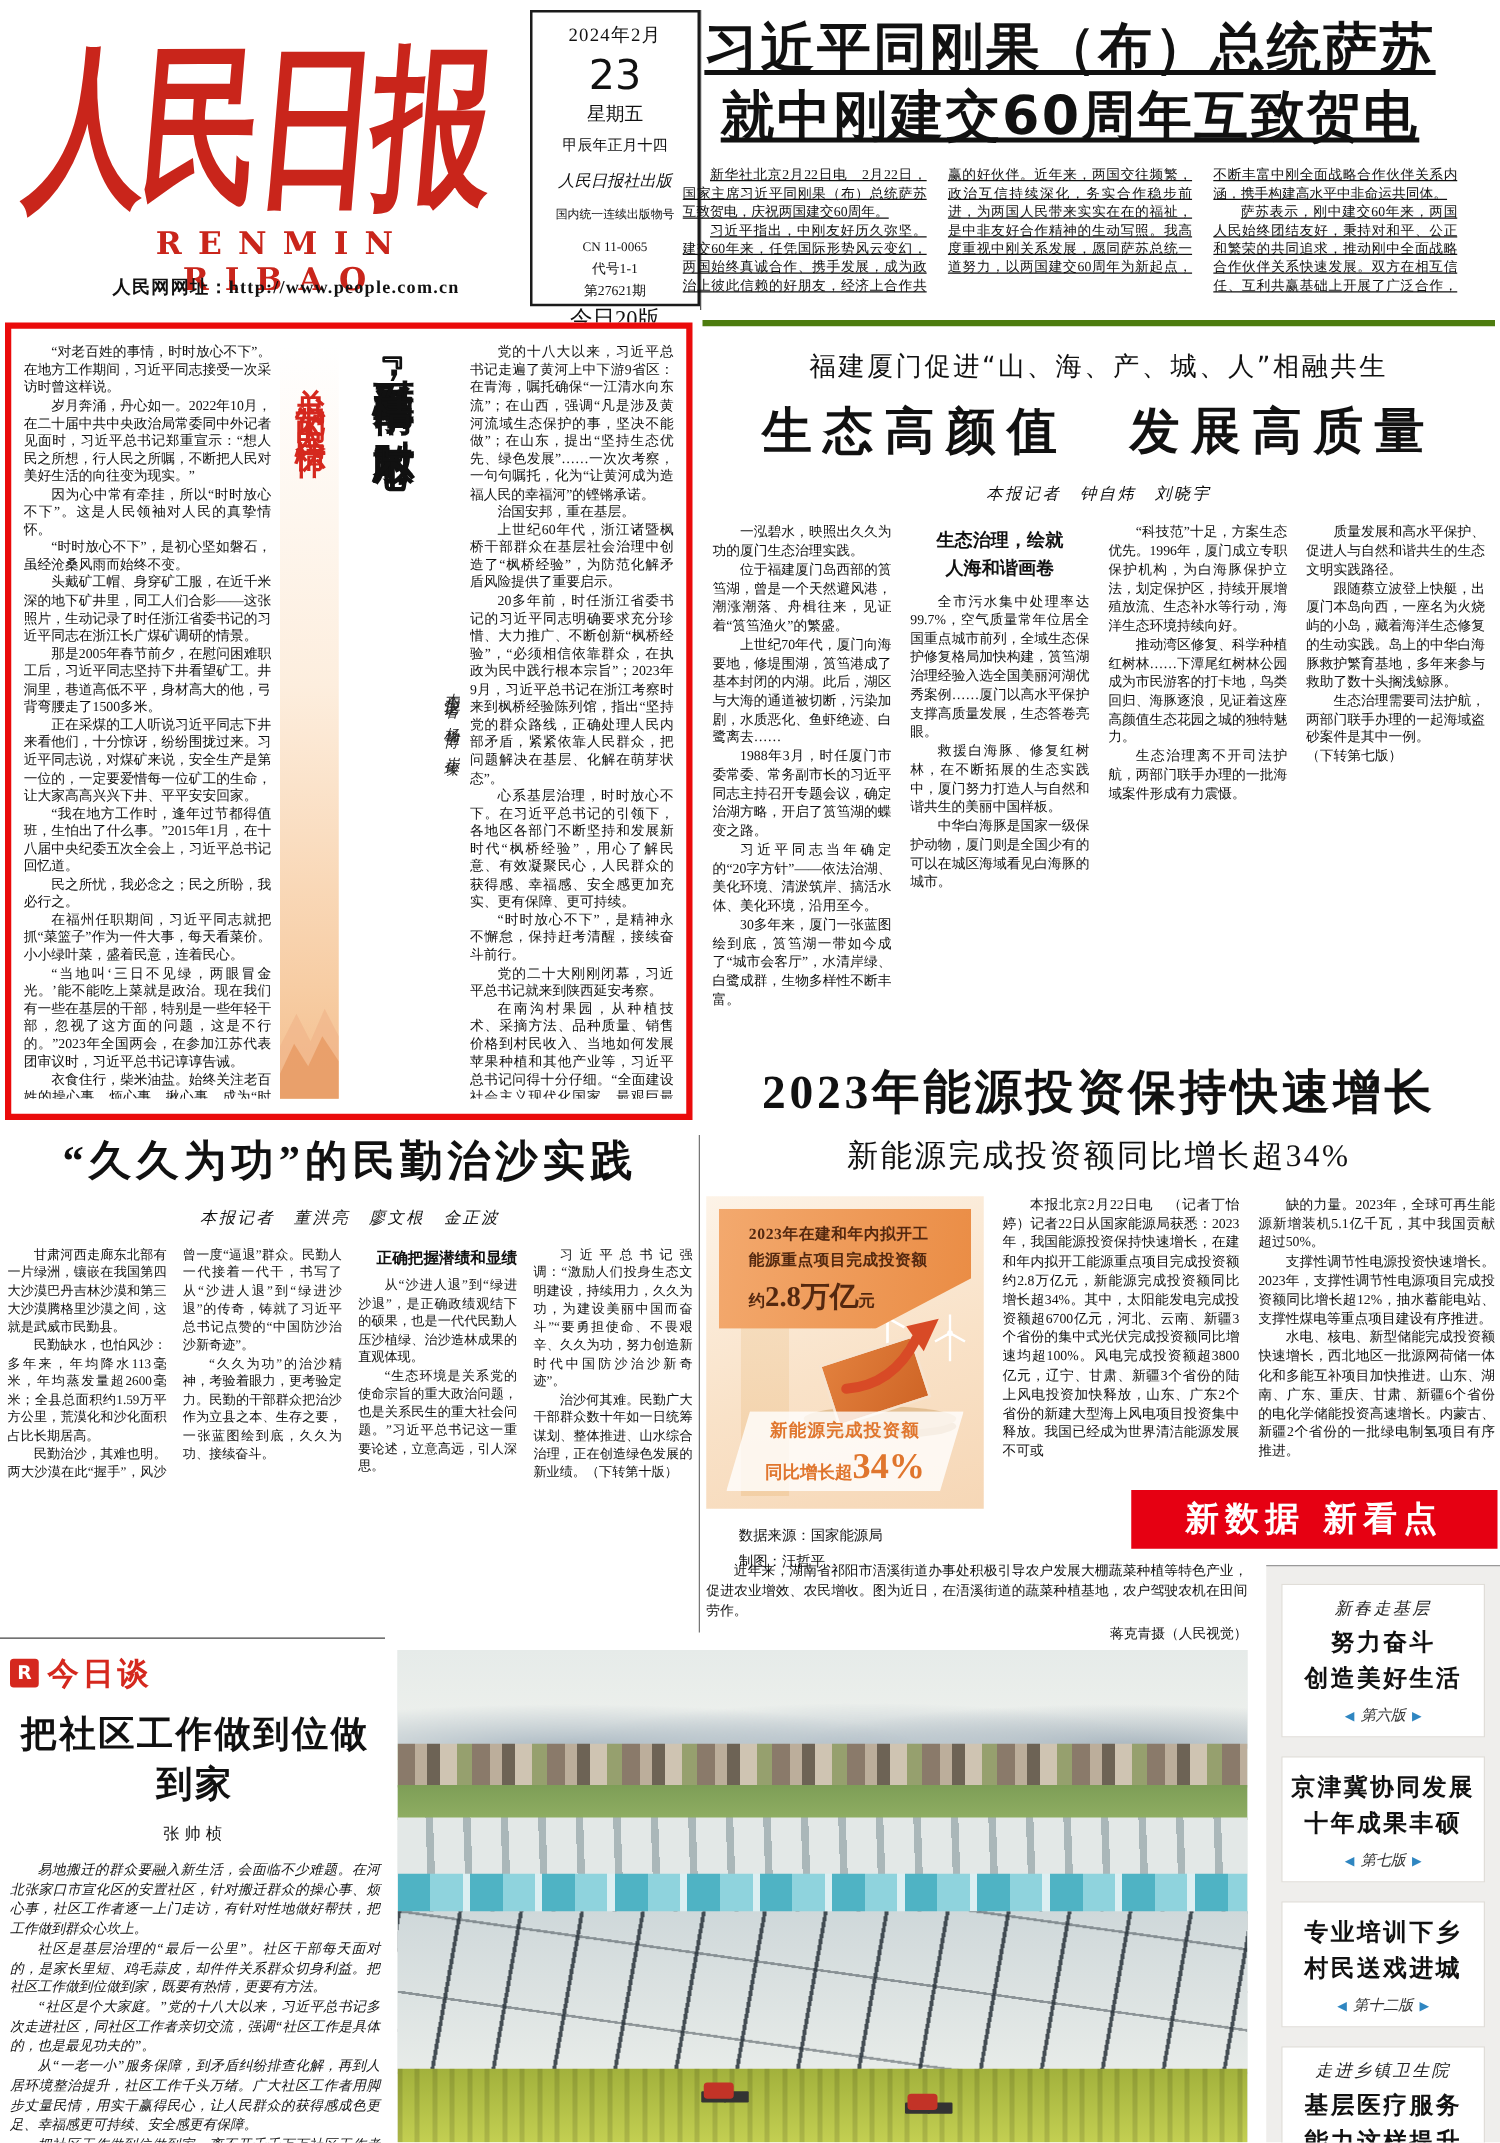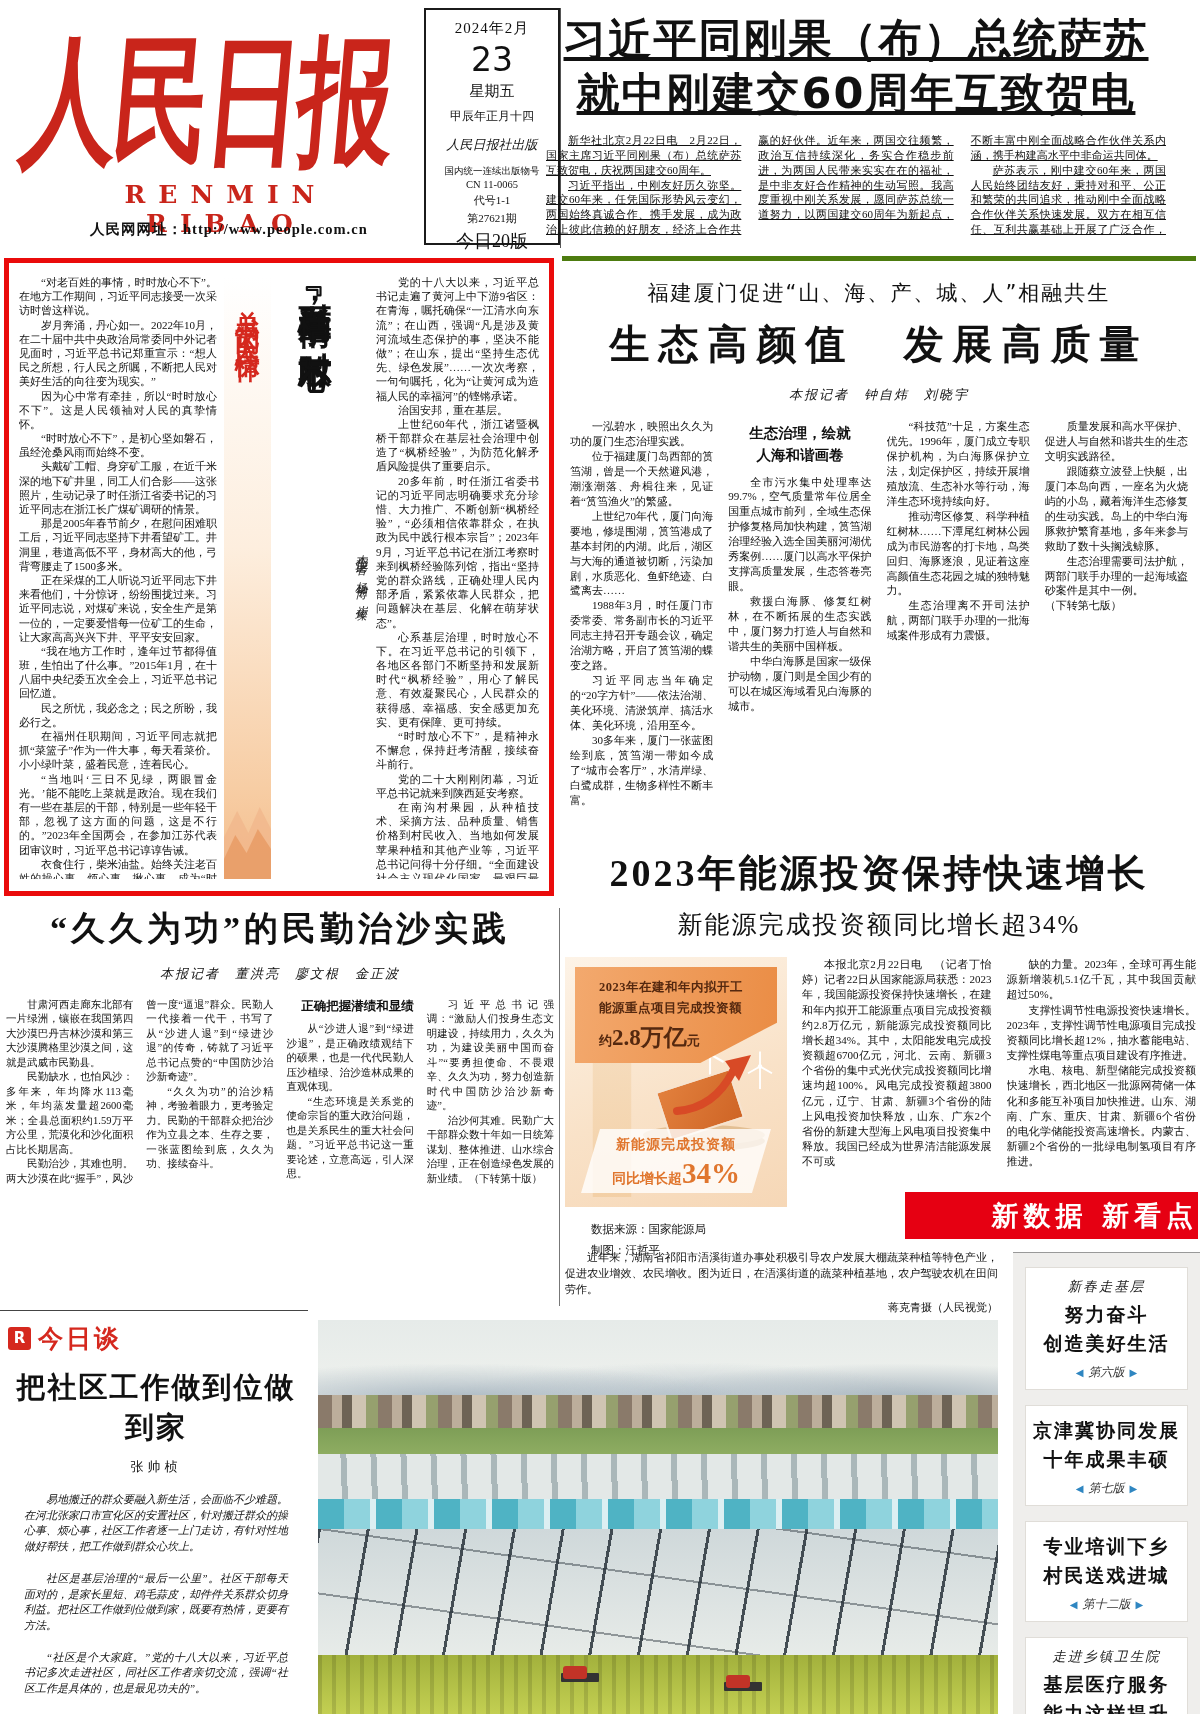--- a/index.html
+++ b/index.html
@@ -23,21 +23,21 @@
 
   
   #date-box { left:424px; top:8px; width:136px; height:237px; border:2px solid #1b1b1b;
     text-align:center; padding-top:9px; }
   #date-box .ym { font-size:15px; letter-spacing:1px; }
   #date-box .day { font-size:33px; margin-top:2px; font-family:"DejaVu Sans",sans-serif; }
   #date-box .wd { font-size:15px; margin-top:3px; }
   #date-box .lunar { font-size:12px; margin-top:7px; }
   #date-box .pub { font-size:13px; margin-top:11px; font-style:italic; }
   #date-box .issn-l { font-size:9.5px; margin-top:11px; }
-  #date-box .issn { font-size:10.5px; margin-top:1px;text-align:center; }
+  #date-box .issn { font-size:10.5px; margin-top:15px;text-align:center; }
   #date-box .code { font-size:11px; margin-top:3px; }
   #date-box .issue { font-size:11px; margin-top:3px; }
   #date-box .pages { font-size:18px; margin-top:3px; }
 
   #vline-header { left:560px; top:8px; width:1px; height:240px; background:#555; }
 
   
   #lead { left:546px; top:12px; width:620px;text-decoration:underline; }
   #lead .hl { text-align:center; font-weight:900; font-size:43px; line-height:1.26;
     letter-spacing:2px; }
@@ -105,21 +105,21 @@
   .e-band-bot { position:absolute; left:16px; bottom:14px; right:16px; height:64px;
     background:rgba(255,255,255,.8); clip-path:polygon(10% 0,100% 0,90% 100%,0 100%);
     text-align:center; color:#e0762e; padding-top:7px; }
   .e-band-bot .bl { font-size:14px; font-weight:700; letter-spacing:1px; }
   .e-band-bot .gv { font-size:14px; font-weight:700; margin-top:3px; }
   .e-band-bot .gv b { font-size:29px; }
   .e-credits { margin-top:12px; padding-left:26px; font-size:11.5px; line-height:1.8; }
   .e-col { flex:1; font-size:11px; line-height:1.38; overflow:hidden; height:296px; }
 
   #badge { left:905px; top:1192px; width:293px; height:47px; background:#e60012; color:#fff;
-    font-weight:900; font-size:27px; letter-spacing:5px; text-align:right; line-height:47px; }
+    font-weight:900; font-size:27px; letter-spacing:5px; text-align:center; line-height:47px; }
 
   
   #minqin { left:6px; top:906px; width:548px; }
   #minqin .hl { text-align:center; font-weight:900; font-size:34px; letter-spacing:4px; }
   #minqin .byline { text-align:center; font-size:13px; margin-top:13px; letter-spacing:2px; }
   #minqin .body { margin-top:15px; column-count:4; column-gap:13px; font-size:10.5px;
     line-height:1.38; height:302px; overflow:hidden; text-align:justify; }
   #minqin .m-subhead { text-align:right; font-weight:900; font-size:12.5px; margin:7px 0; }
   #vline-mid { left:559px; top:908px; width:1px; height:398px; background:#777; }
 
@@ -132,21 +132,21 @@
   #jrt-divider { left:0; top:1310px; width:308px; height:1px; background:#444; }
   #jinritan { left:8px; top:1322px; width:296px; }
   .jrt-labelrow { display:flex; align-items:center; gap:7px; }
   .jrt-logo { width:23px; height:23px; background:#d5281e; color:#fff; font-weight:900;
     font-size:15px; text-align:center; line-height:23px; border-radius:3px;
     font-family:"DejaVu Sans",sans-serif; }
   .jrt-label { color:#d5281e; font-weight:900; font-size:25px; letter-spacing:3px; }
   #jinritan .hl { text-align:center; font-weight:900; font-size:29px; letter-spacing:2px; margin-top:13px; }
   #jinritan .author { text-align:center; font-size:13px; margin-top:10px; letter-spacing:4px; }
   #jinritan .body { margin-top:13px; font-size:11px; line-height:1.43; font-style:italic; }
-  #jinritan .body p { margin:16px; }
+  #jinritan .body p { margin:0; }
 
   
   #photo { left:318px; top:1320px; width:680px; height:394px; background:#dfe5e3; overflow:hidden; }
   .ph { position:absolute; left:0; width:100%; }
   .ph-sky { top:0; height:22%; background:linear-gradient(#e6ebe9,#f0f2ee); }
   .ph-hills { top:7%; height:13%;
     background:
       radial-gradient(60% 100% at 20% 100%, #aab8c2 0%, transparent 70%),
       radial-gradient(50% 100% at 55% 100%, #b6c2ca 0%, transparent 72%),
       radial-gradient(55% 100% at 85% 100%, #a3b1bb 0%, transparent 70%); }

